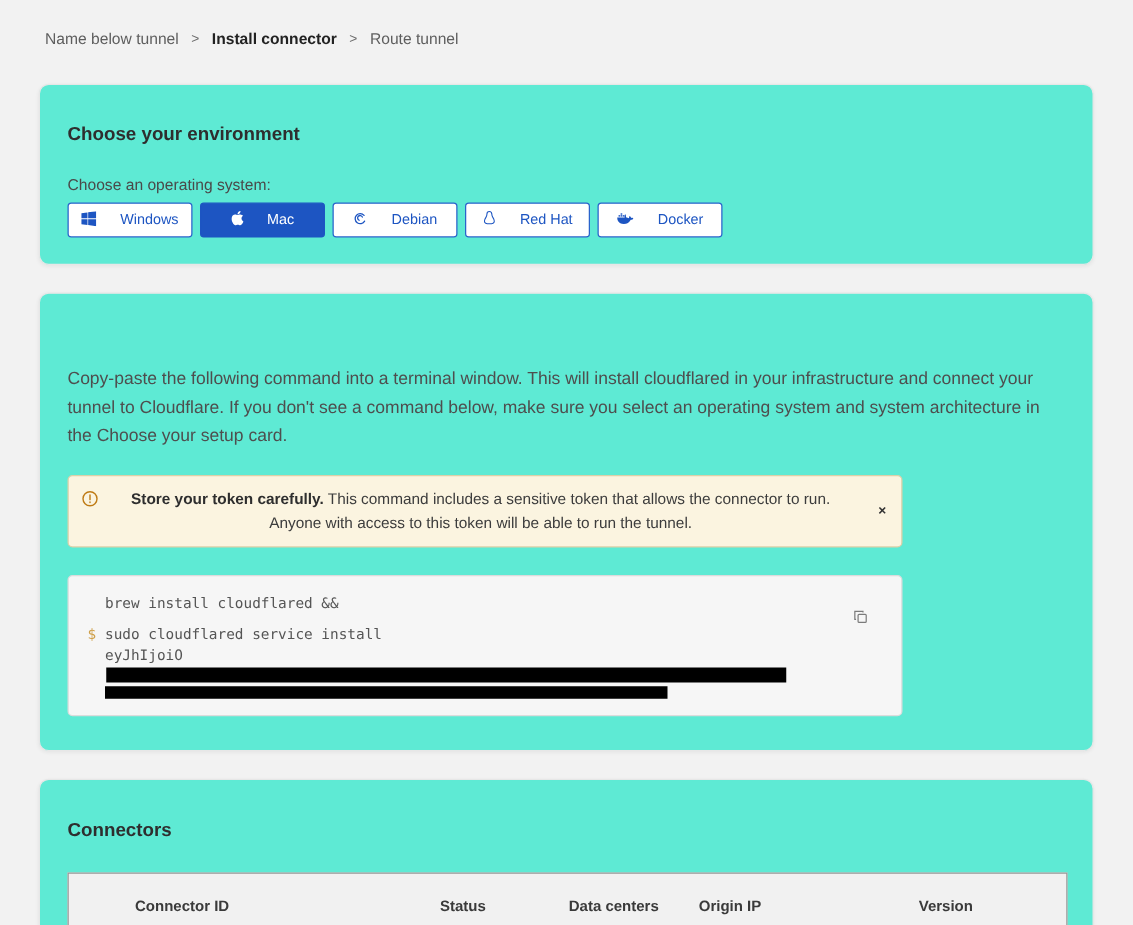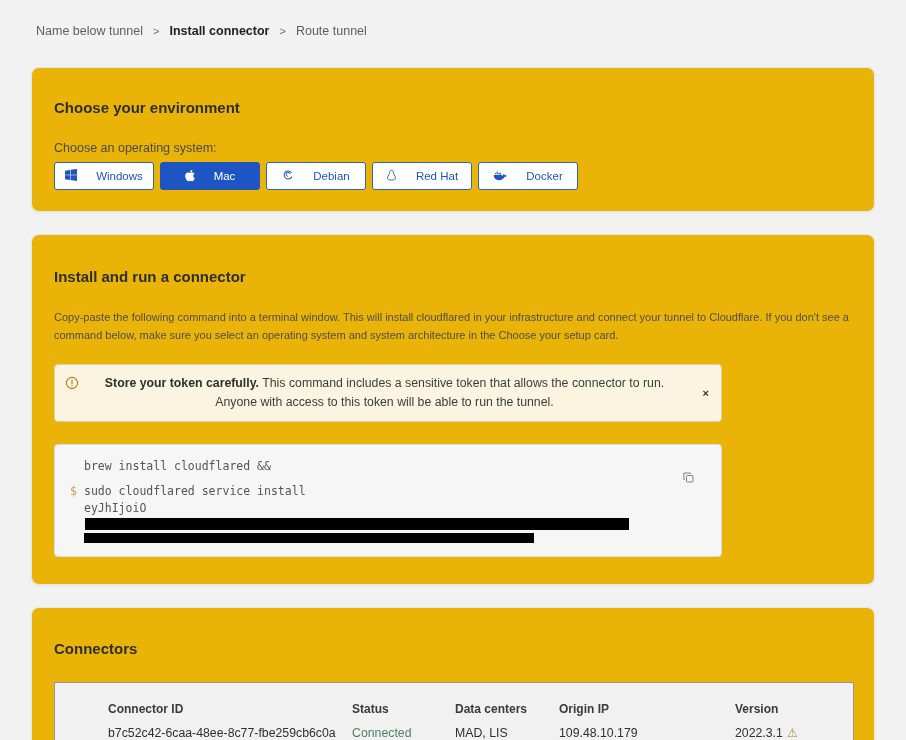--- a/index.html
+++ b/index.html
@@ -12,21 +12,21 @@
   }
   
   .breadcrumb { padding: 24px 0 0 36px; font-size: 12.5px; color: #5e5e5e; display: flex; align-items: center; gap: 10px; }
   .crumb { color: #5e5e5e; }
   .crumb.active { color: #222; font-weight: 700; }
   .crumb-sep { color: #6e6e6e; font-size: 11px; }
 
   .content { width: 844px; margin-left: 31px; }
 
   .card {
-    background: #eab308;
+    background: #5eead4;
     border: 1px solid #e7e7e7;
     border-radius: 8px;
     box-shadow: 0 1px 3px rgba(0,0,0,0.05);
     margin-top: 22px;
   }
   .card.first { margin-top: 29px; }
   .card-title { font-size: 15px; font-weight: 700; color: #2e2e2e; }
 
   
   .env-card { padding: 31px 22px 21px 22px; }
@@ -38,21 +38,21 @@
     background: #ffffff;
     border: 1px solid #2a63cb; border-radius: 3px;
     color: #1d55c2; font-size: 11.5px; font-family: "Liberation Sans", sans-serif;
     cursor: pointer;
   }
   .os-btn.selected { background: #1d55c2; color: #ffffff; border-color: #1d55c2; text-align: right; }
   .os-btn svg { flex: 0 0 auto; }
 
   
   .install-card { padding: 33px 22px 27px 22px; }
-  .description { margin-top: 23px; font-size: 11px; line-height: 1.65; color: #4e4e4e; width: 795px; }
+  .description { margin-top: 23px; font-size: 14px; line-height: 1.65; color: #4e4e4e; width: 795px; }
   .warning-banner {
     margin-top: 20px; width: 668px;
     background: #fbf4e0; border: 1px solid #ddd0a8; border-radius: 4px;
     padding: 9px 40px 9px 10px;
     display: flex; gap: 9px; position: relative;
   }
   .warning-banner .wtext { font-size: 12.3px; line-height: 1.55; color: #3c3c3c; text-align: center; }
   .warning-banner .wtitle { font-weight: 700; color: #2e2e2e; }
   .warn-close {
     position: absolute; right: 12px; top: 50%; transform: translateY(-50%);
@@ -157,21 +157,20 @@
               <rect x="4" y="1.6" width="1.5" height="1.3"></rect>
           </svg>
         </span>
         <span>Docker</span>
       </button>
 
     </div>
   </section>
 
   <section class="card install-card">
-    <h2 class="card-title">Install and run a connector</h2>
     <p class="description">Copy-paste the following command into a terminal window. This will install cloudflared in your infrastructure and connect your tunnel to Cloudflare. If you don't see a command below, make sure you select an operating system and system architecture in the Choose your setup card.</p>
 
     <div class="warning-banner">
       <span class="warn-ico">
         <svg width="14" height="14" viewBox="0 0 16 16" fill="none" stroke="#bf7b15" stroke-width="1.3" stroke-linecap="round">
           <circle cx="8" cy="8" r="6.4"></circle>
           <line x1="8" y1="4.6" x2="8" y2="8.8"></line>
           <line x1="8" y1="10.9" x2="8" y2="11.4"></line>
         </svg>
       </span>

